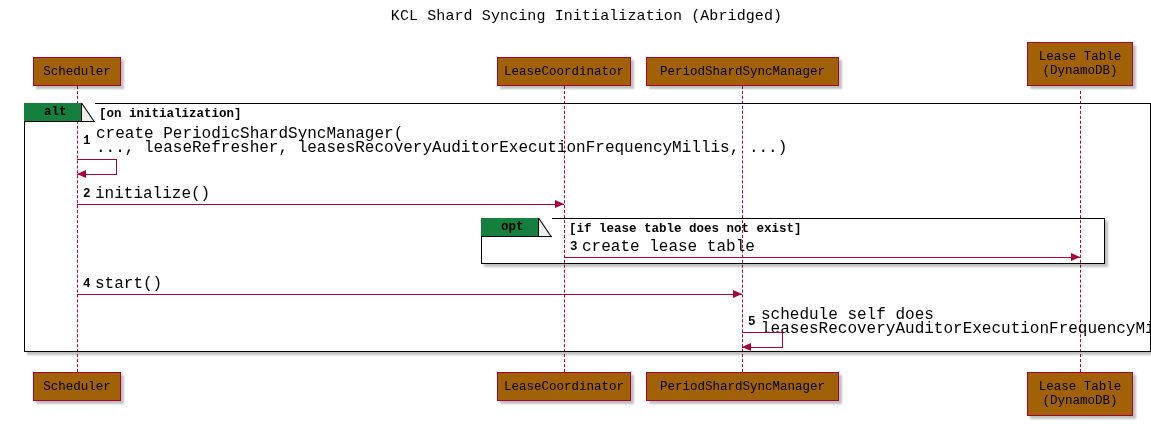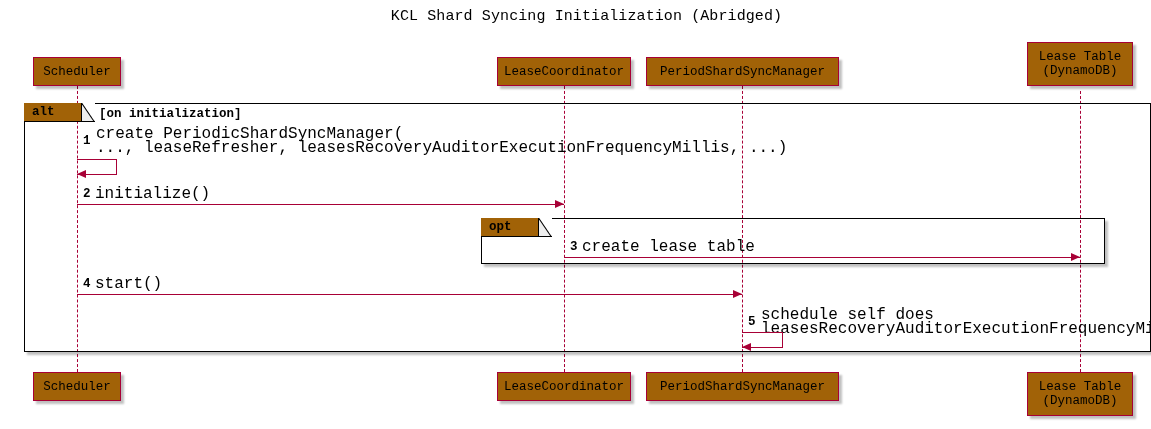--- a/index.html
+++ b/index.html
@@ -51,29 +51,29 @@
     position:absolute;
     border:1.8px solid #000000;
     box-sizing:border-box;
     background:transparent;
     box-shadow:3px 3px 2px rgba(0,0,0,.25);
   }
   .frag-tab{
     position:absolute;
     left:-1px;top:-1px;
     height:19px;
-    background:#a16207;
+    background:#15803d;
     border-right:1.8px solid #000000;
     border-bottom:1.8px solid #000000;
     box-sizing:border-box;
     font-size:12.5px;
     font-weight:bold;
     color:#000000;
     display:flex;align-items:center;
-    padding:0 8px 0 8px;
+    padding:0 8px 0 20px;
   }
   .frag-tab-notch{
     position:absolute;
     top:-1px;
     width:13px;height:19px;
     background:linear-gradient(to bottom left, #FFFFFF 50%, #EEEEEE 50%);
     border-bottom:1.8px solid #000000;
     box-sizing:border-box;
     overflow:hidden;
   }
@@ -165,20 +165,21 @@
     <div class="frag-tab-notch" style="left:57px;"></div>
   </div>
   <div class="frag-label" style="left:88px;top:107px;">[on initialization]</div>
 
   <div class="fragment" style="left:470px;top:218px;width:624px;height:46px;">
     <div class="frag-tab" style="width:58px;">
       <span>opt</span>
     </div>
     <div class="frag-tab-notch" style="left:57px;"></div>
   </div>
+  <div class="frag-label" style="left:558px;top:222px;">[if lease table does not exist]</div>
 
   <div class="msg-num" style="left:72px;top:134px;">1</div>
   <div class="msg-text" style="left:85px;top:127px;">create PeriodicShardSyncManager(
     ..., leaseRefresher, leasesRecoveryAuditorExecutionFrequencyMillis, ...)</div>
   <div class="self-loop" style="left:66px;top:159px;width:40px;height:16px;"></div>
   <div class="arrow-head arrow-left" style="left:66px;top:170px;"></div>
 
   <div class="msg-num" style="left:72px;top:187px;">2</div>
   <div class="msg-text" style="left:84px;top:187px;">initialize()</div>
   <div class="msg-line" style="left:66px;top:204px;width:487px;"></div>

